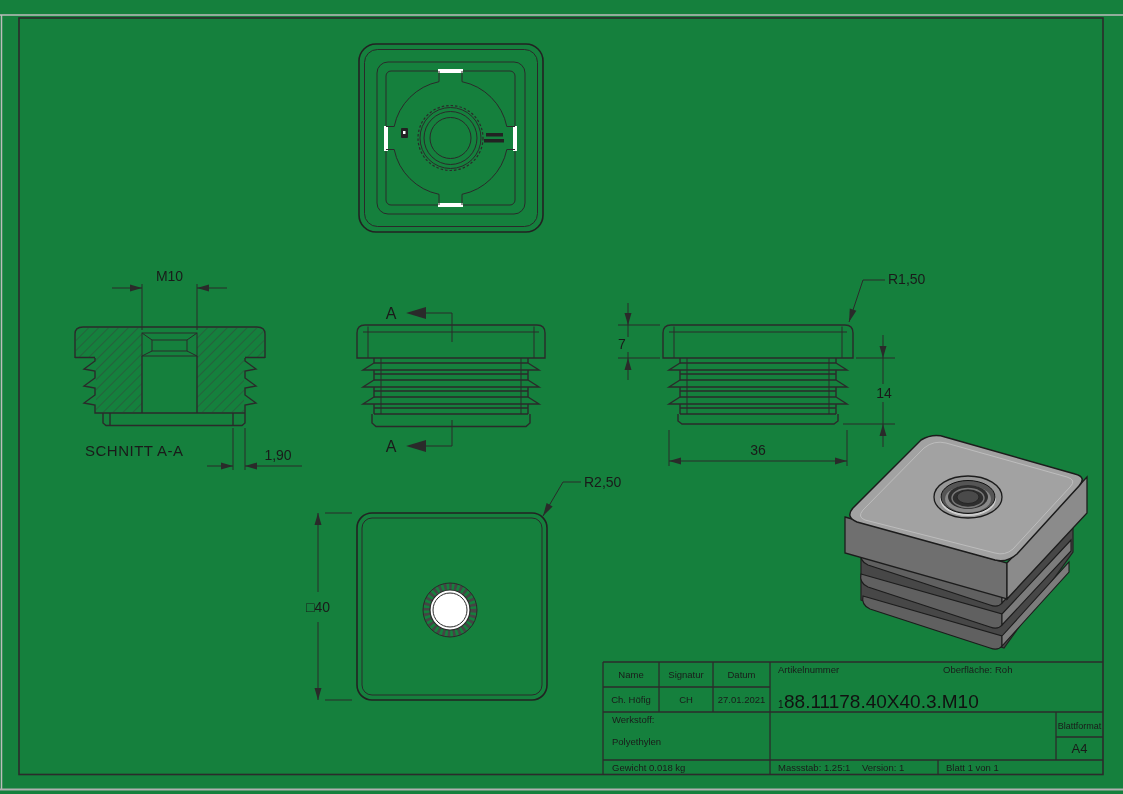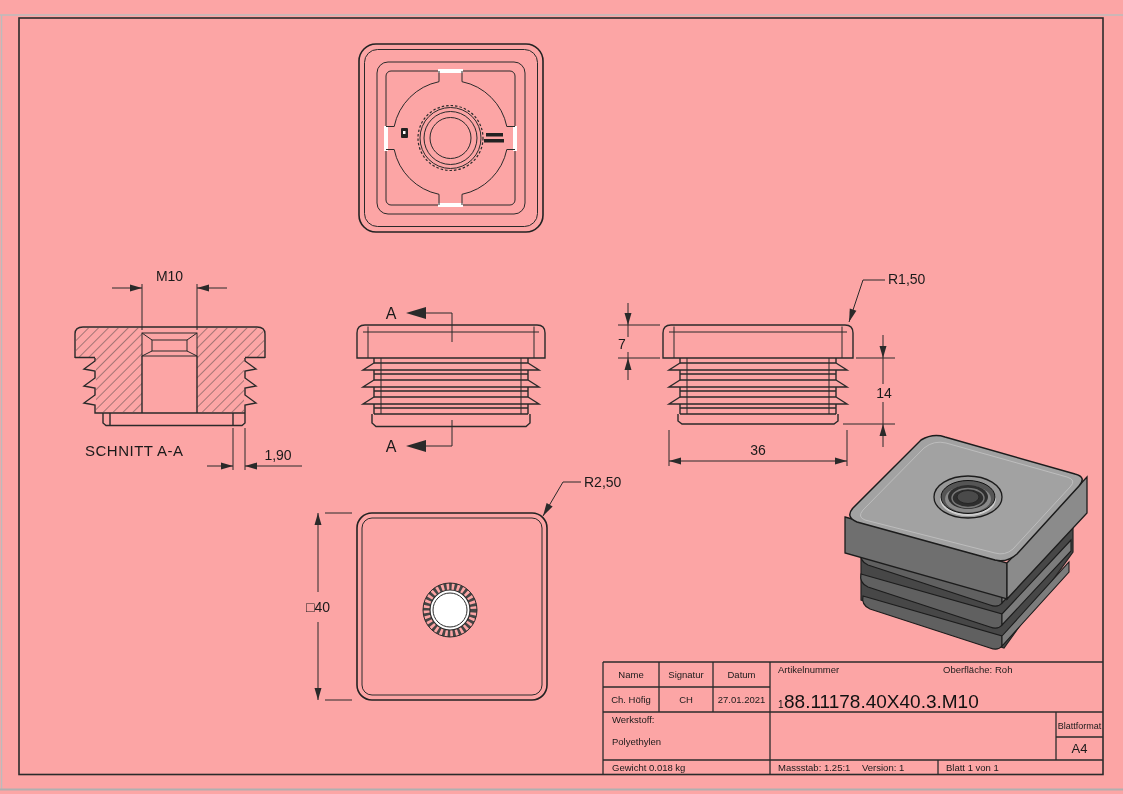--- a/index.html
+++ b/index.html
@@ -1,16 +1,16 @@
 <!DOCTYPE html>
 <html><head>
 <meta charset="utf-8">
 <style>
   html,body{margin:0;padding:0;background:#ffffff;}
-  .page{position:relative;width:1123px;height:794px;background:#fca5a5;overflow:hidden;}
+  .page{position:relative;width:1123px;height:794px;background:#15803d;overflow:hidden;}
   svg{position:absolute;left:0;top:0;}
   .ln{stroke:#2a2a2a;fill:none;}
   .ln-thick{stroke:#222222;stroke-width:1.6;fill:none;}
   .ln-thin{stroke:#2a2a2a;stroke-width:1;fill:none;}
   .dimln{stroke:#2a2a2a;stroke-width:1;fill:none;}
   .arr{fill:#2a2a2a;stroke:none;}
   .dim{font-family:"Liberation Sans",sans-serif;font-size:14px;fill:#1a1a1a;}
   .dim-lg{font-family:"Liberation Sans",sans-serif;font-size:15px;fill:#1a1a1a;letter-spacing:.5px;}
   .marker{font-family:"Liberation Sans",sans-serif;font-size:16px;fill:#1a1a1a;}
   .tb{font-family:"Liberation Sans",sans-serif;font-size:9.5px;fill:#1a1a1a;}

